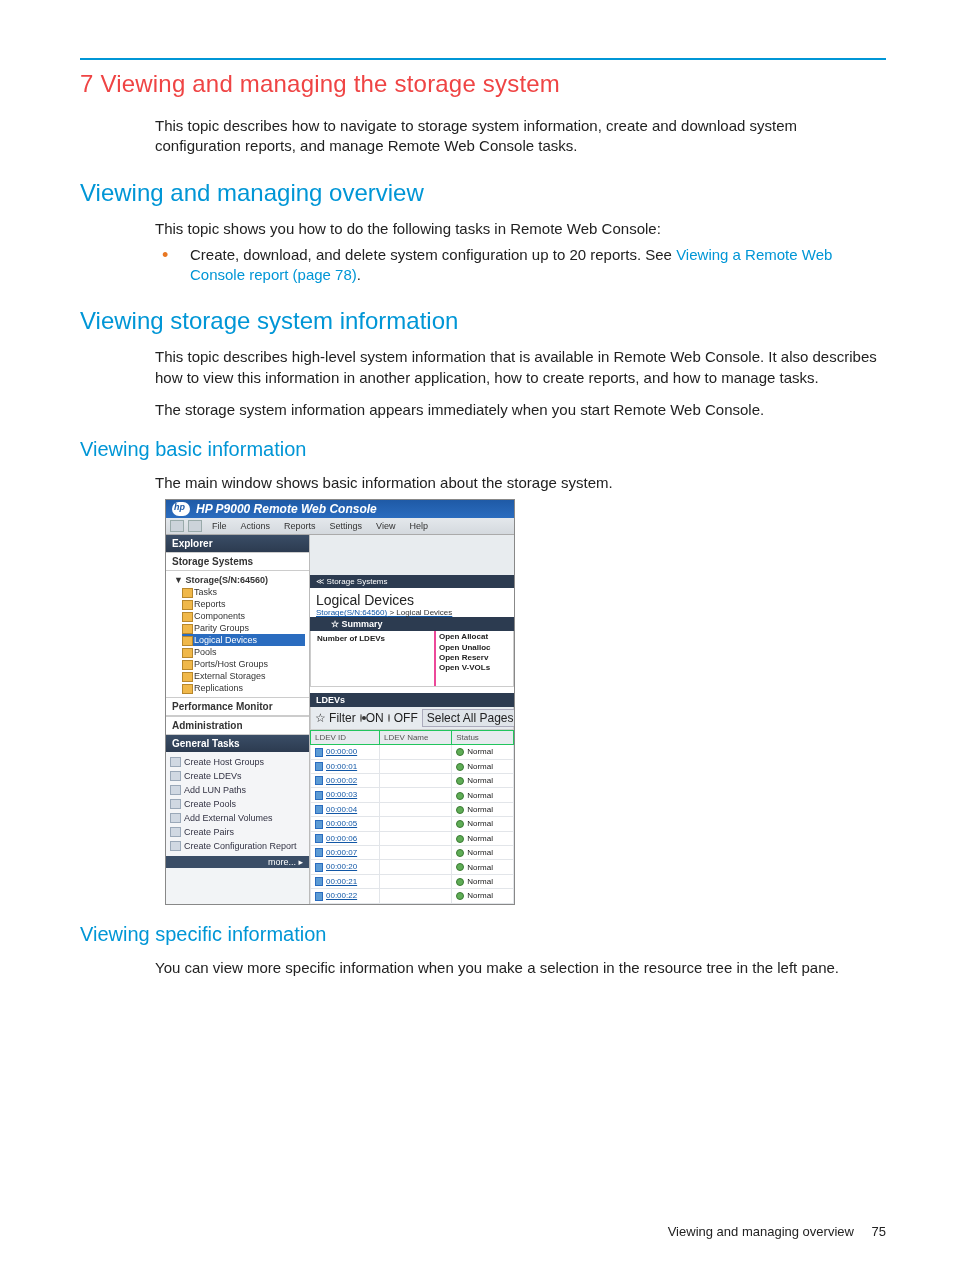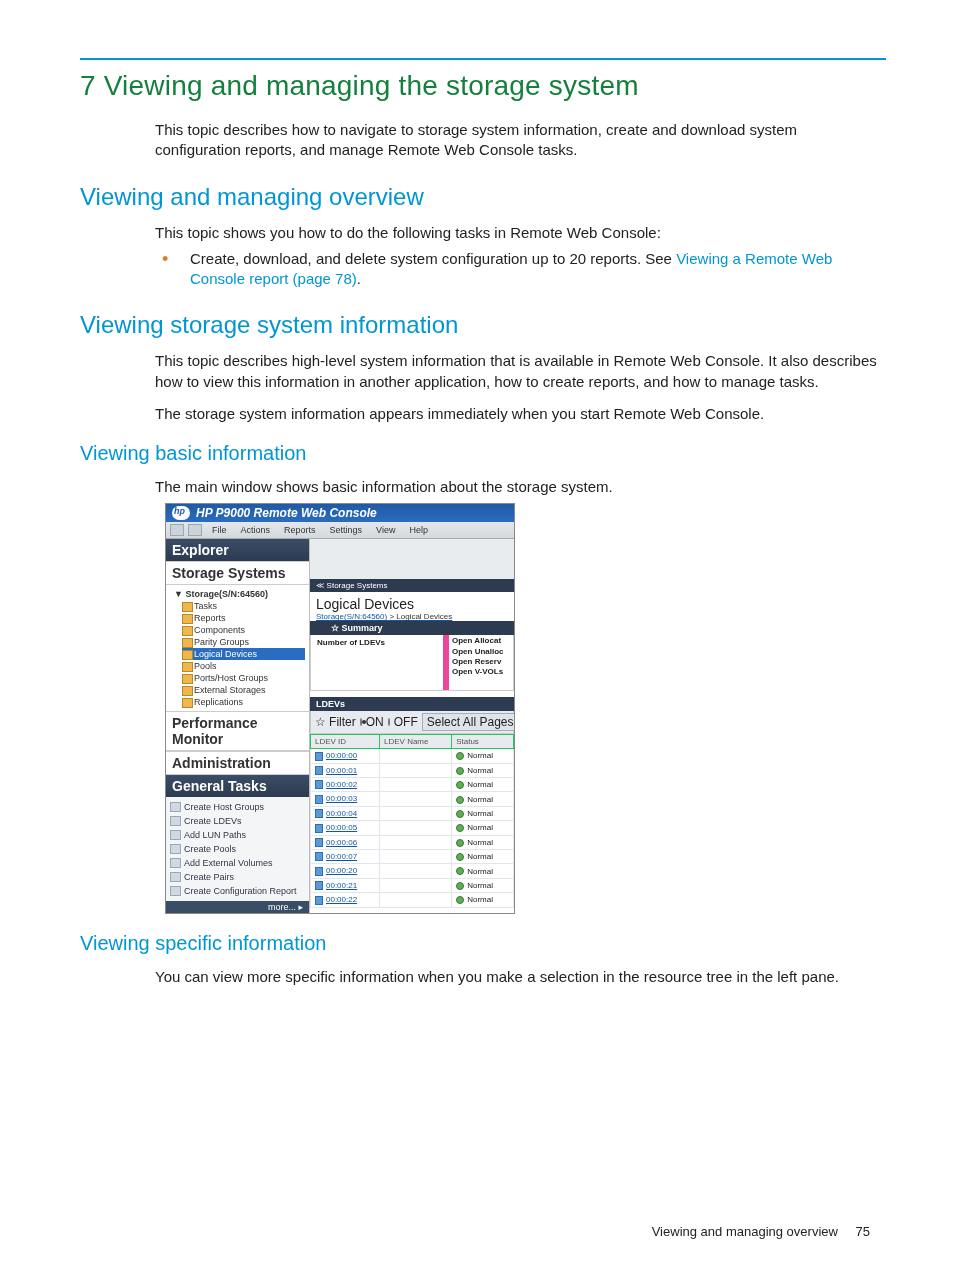--- a/index.html
+++ b/index.html
@@ -14,22 +14,22 @@
   }
   .page {
     padding: 58px 68px 0 80px;
   }
   .top-rule {
     border-top: 2px solid #0096d6;
     margin-bottom: 10px;
   }
   h1 {
     font-weight: 300;
-    font-size: 28px;
-    color: #15803d;
+    font-size: 24px;
+    color: #ef4444;
     margin-bottom: 18px;
     letter-spacing: 0.2px;
   }
   .body-indent {
     padding-left: 75px;
     padding-right: 0;
   }
   p {
     line-height: 1.35;
     margin-bottom: 6px;
@@ -136,21 +136,21 @@
   .shot-left {
     width: 144px;
     background: #f2f4f6;
     border-right: 1px solid #bbb;
   }
   .shot-section-head {
     background: linear-gradient(#3a4d66,#2c3b50);
     color: #fff;
     font-weight: bold;
     padding: 3px 6px;
-    font-size: 14px;
+    font-size: 10px;
   }
   .shot-section-head.light {
     background: #fff;
     color: #333;
     border-top:1px solid #ccc;
     border-bottom:1px solid #ccc;
   }
   .shot-tree {
     padding: 3px 4px 3px 6px;
     background:#fff;
@@ -241,22 +241,22 @@
     border:1px solid #ccc;
     border-top:none;
     height:56px;
   }
   .shot-summary-body .cell-l {
     flex:1;
     padding:3px 6px;
     font-weight:bold;
   }
   .shot-summary-body .cell-r {
-    width:70px;
-    border-left:6px solid #ec4899;
+    width:79px;
+    border-left:2px solid #ec4899;
     padding:1px 3px;
     line-height:1.3;
     font-weight:bold;
     white-space:nowrap;
     overflow:hidden;
   }
   .shot-ldevs-head {
     background:#2c3b50;
     color:#fff;
     padding:2px 6px;
@@ -331,21 +331,21 @@
     width:8px;height:8px;
     background:#5fad56;
     border:1px solid #3a7a33;
     border-radius:50%;
     margin-right:3px;
     vertical-align:middle;
   }
   .footer {
     position:absolute;
     bottom:32px;
-    right:84px;
+    right:68px;
     font-size:13px;
     color:#222;
   }
   .footer .pn { margin-left:14px;}
 </style>
 </head>
 <body>
 
 <div class="page">
   <div class="top-rule"></div>

